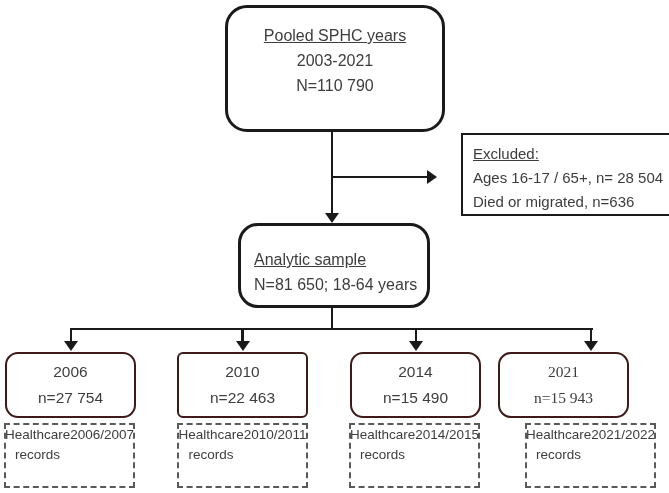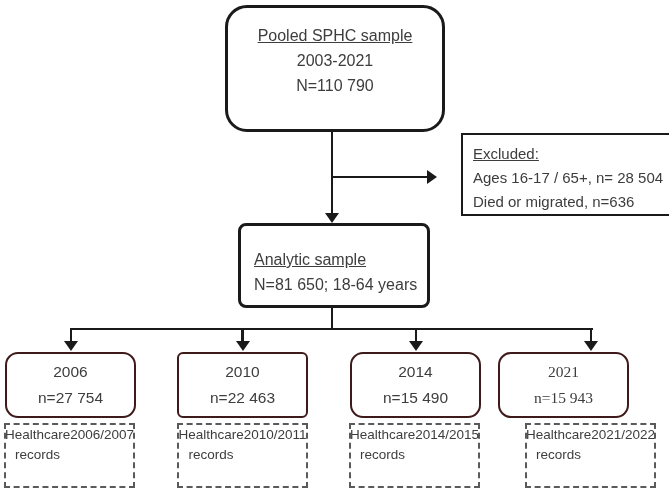--- a/index.html
+++ b/index.html
@@ -21,21 +21,21 @@
     font-size:16px;line-height:25px;
   }
   .excluded-box{
     left:461px;top:133px;width:230px;height:83px;
     border:2.5px solid #1a1a1a;
     padding:7px 10px;
     font-size:15px;line-height:24px;
   }
   .analytic-box{
     left:238px;top:223px;width:192px;height:85px;
-    border:3px solid #1a1a1a;border-radius:8px;
+    border:3px solid #1a1a1a;border-radius:20px;
     padding:21px 0 0 13px;
     font-size:16px;line-height:25px;
   }
   .year-box{
     top:352px;width:131px;height:66px;
     border:2.5px solid #3e1a1a;border-radius:13px;
     text-align:center;padding-top:5px;
     font-size:15.5px;line-height:26px;
   }
   .records-box{
@@ -63,21 +63,21 @@
     border-bottom:7px solid transparent;
     border-left:10px solid #1a1a1a;
   }
 </style>
 </head>
 <body>
 
 <div id="canvas">
 
   <div class="box top-box">
-    <div class="u">Pooled SPHC sample</div>
+    <div class="u">Pooled SPHC years</div>
     <div>2003-2021</div>
     <div>N=110 790</div>
   </div>
 
   <div class="vline" style="left:330.5px;top:132px;height:82px;"></div>
   <div class="arrow-down" style="left:325px;top:213px;"></div>
 
   <div class="hline" style="left:332px;top:175.5px;width:96px;"></div>
   <div class="arrow-right" style="left:427px;top:170px;"></div>
 

